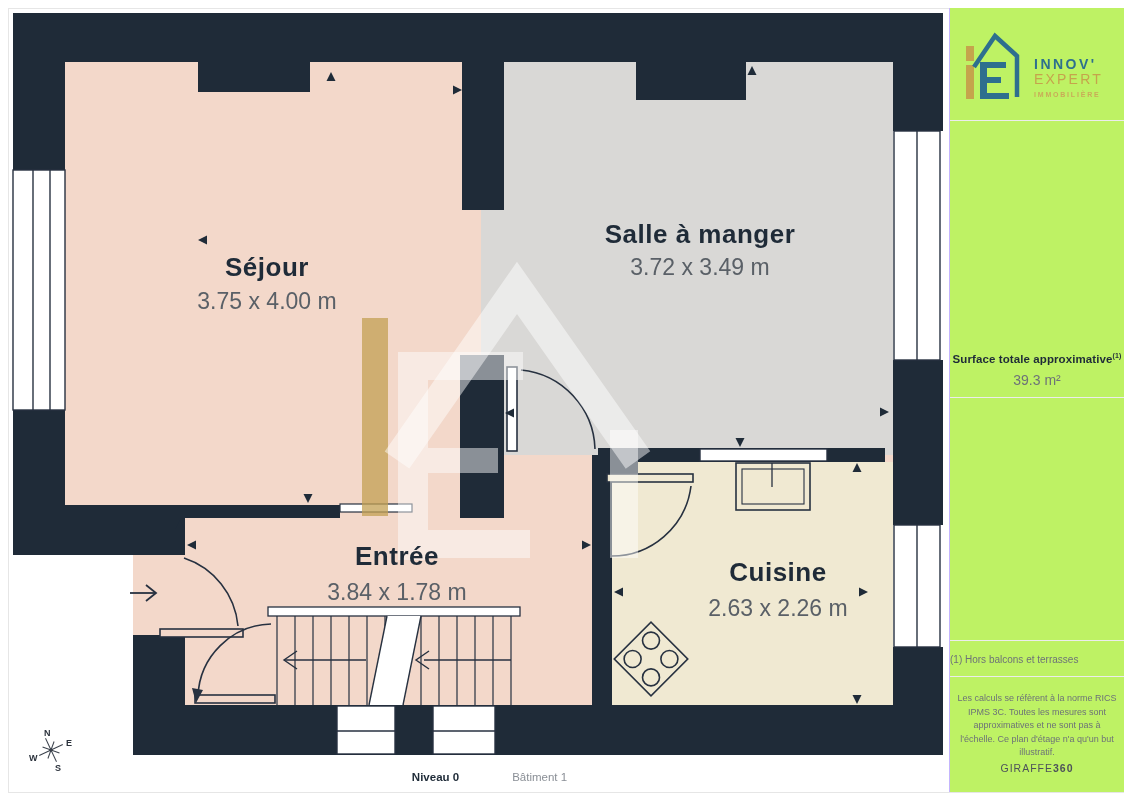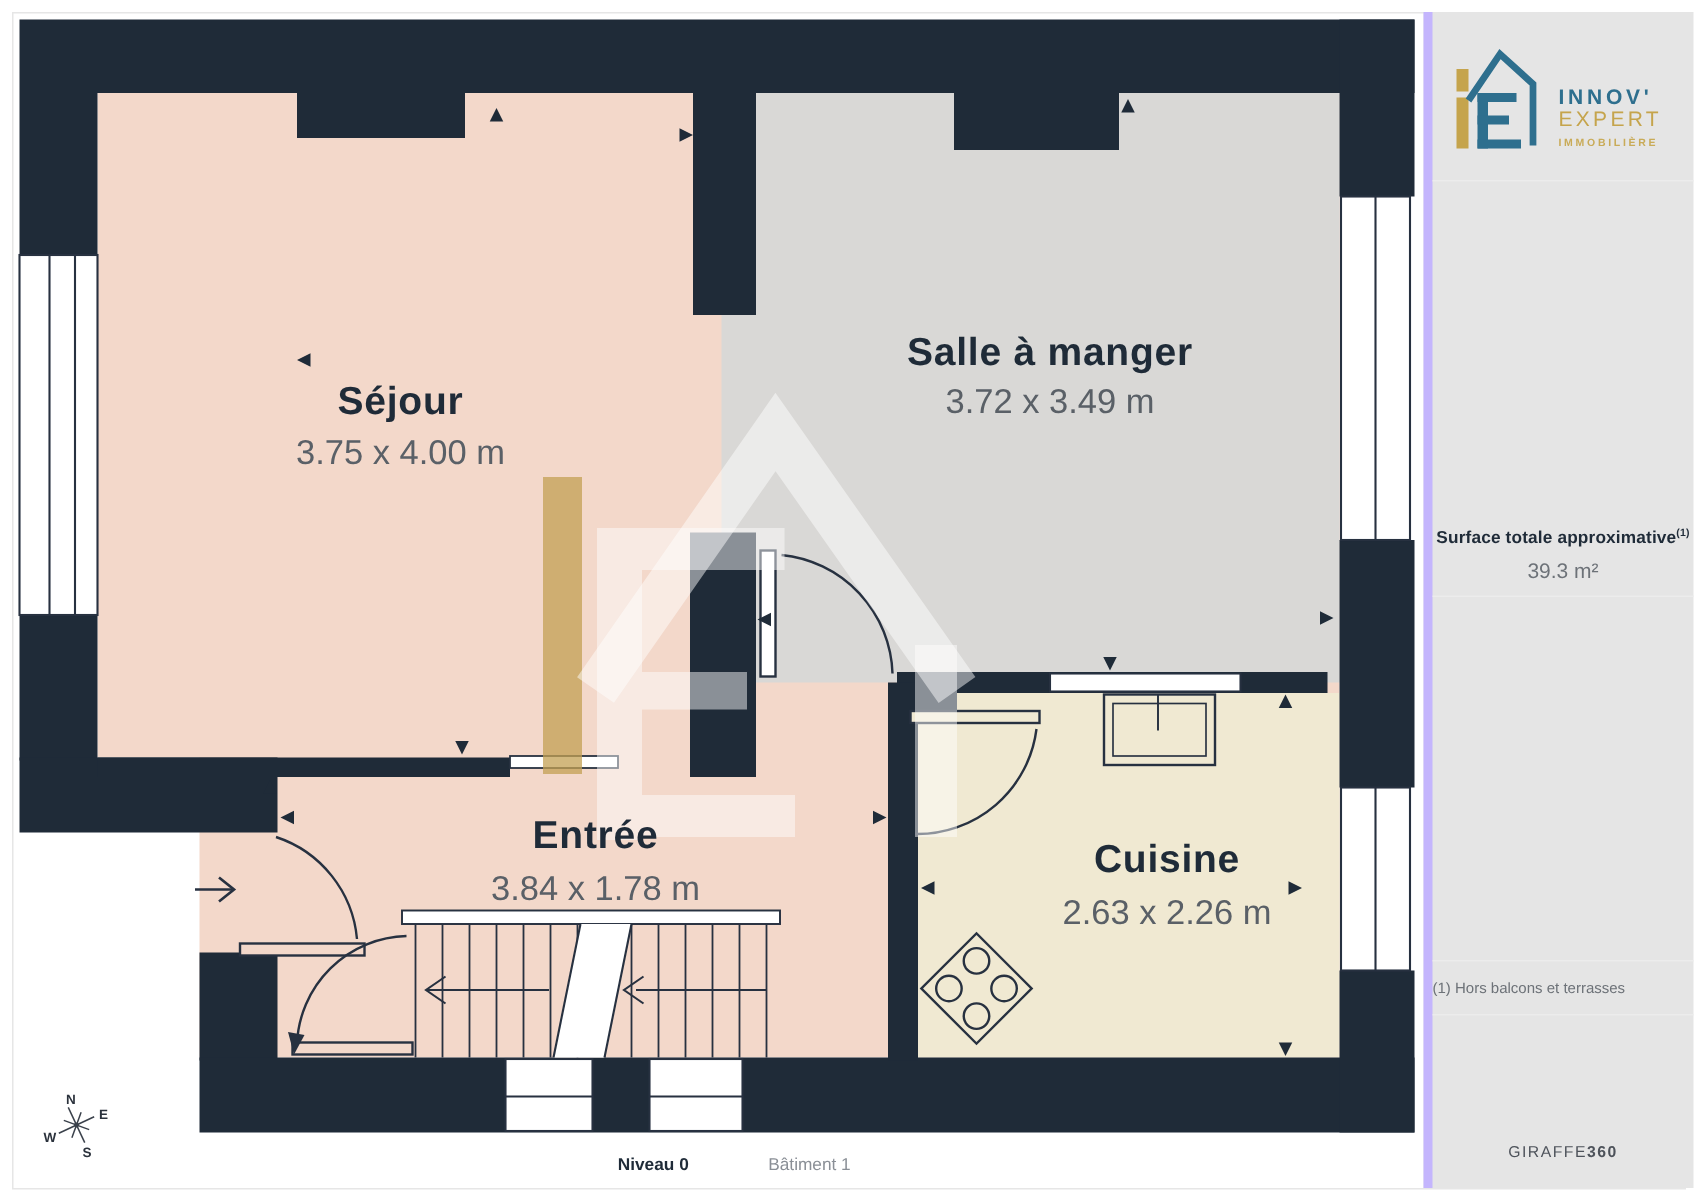--- a/index.html
+++ b/index.html
@@ -1,19 +1,19 @@
 <!DOCTYPE html>
 <html><head>
 <meta charset="utf-8">
 <style>
   html,body{margin:0;padding:0;background:#ffffff;}
   body{width:1131px;height:800px;position:relative;font-family:"Liberation Sans",sans-serif;overflow:hidden;}
   .page-frame{position:absolute;left:8px;top:8px;width:1114px;height:783px;border:1px solid #e6e6e6;pointer-events:none;}
   .plan-svg{position:absolute;left:0;top:0;}
-  .sidebar{position:absolute;left:949px;top:8px;width:174px;height:784px;border-left:6px solid #c4b5fd;background:#e5e5e5;}
+  .sidebar{position:absolute;left:949px;top:8px;width:174px;height:784px;border-left:1px solid #c4b5fd;background:#bef264;}
   .sb-divider{position:absolute;left:0;width:174px;height:0;border-top:1px solid #ececec;}
   .sb-logo{position:absolute;top:14px;left:8px;}
   .surface-block{position:absolute;top:344px;left:0;width:174px;text-align:center;}
   .surface-label{font-size:11.5px;font-weight:700;color:#1f2b38;white-space:nowrap;letter-spacing:.1px;}
   .surface-label sup{font-size:7px;}
   .surface-value{margin-top:7px;font-size:14px;color:#6d7278;}
   .sb-footnote{position:absolute;top:646px;left:0;width:174px;text-align:left;font-size:10px;color:#6d7278;}
   .sb-legal{position:absolute;top:684px;left:7px;width:160px;text-align:center;font-size:9px;line-height:1.5;color:#6d7278;}
   .sb-brand{position:absolute;top:754px;left:0;width:174px;text-align:center;font-size:10.5px;color:#4d525a;letter-spacing:1px;}
   .sb-brand b{font-weight:700;}
@@ -203,15 +203,16 @@
     <div class="surface-value">39.3 m²</div>
   </div>
 
   <div class="sb-divider" style="top:389px"></div>
   <div class="sb-divider" style="top:632px"></div>
 
   <div class="sb-footnote">(1) Hors balcons et terrasses</div>
 
   <div class="sb-divider" style="top:668px"></div>
 
+  <div class="sb-legal">Les calculs se réfèrent à la norme RICS IPMS 3C. Toutes les mesures sont approximatives et ne sont pas à l'échelle. Ce plan d'étage n'a qu'un but illustratif.</div>
 
   <div class="sb-brand"><span>GIRAFFE</span><b>360</b></div>
 </div>
 
 </body></html>

